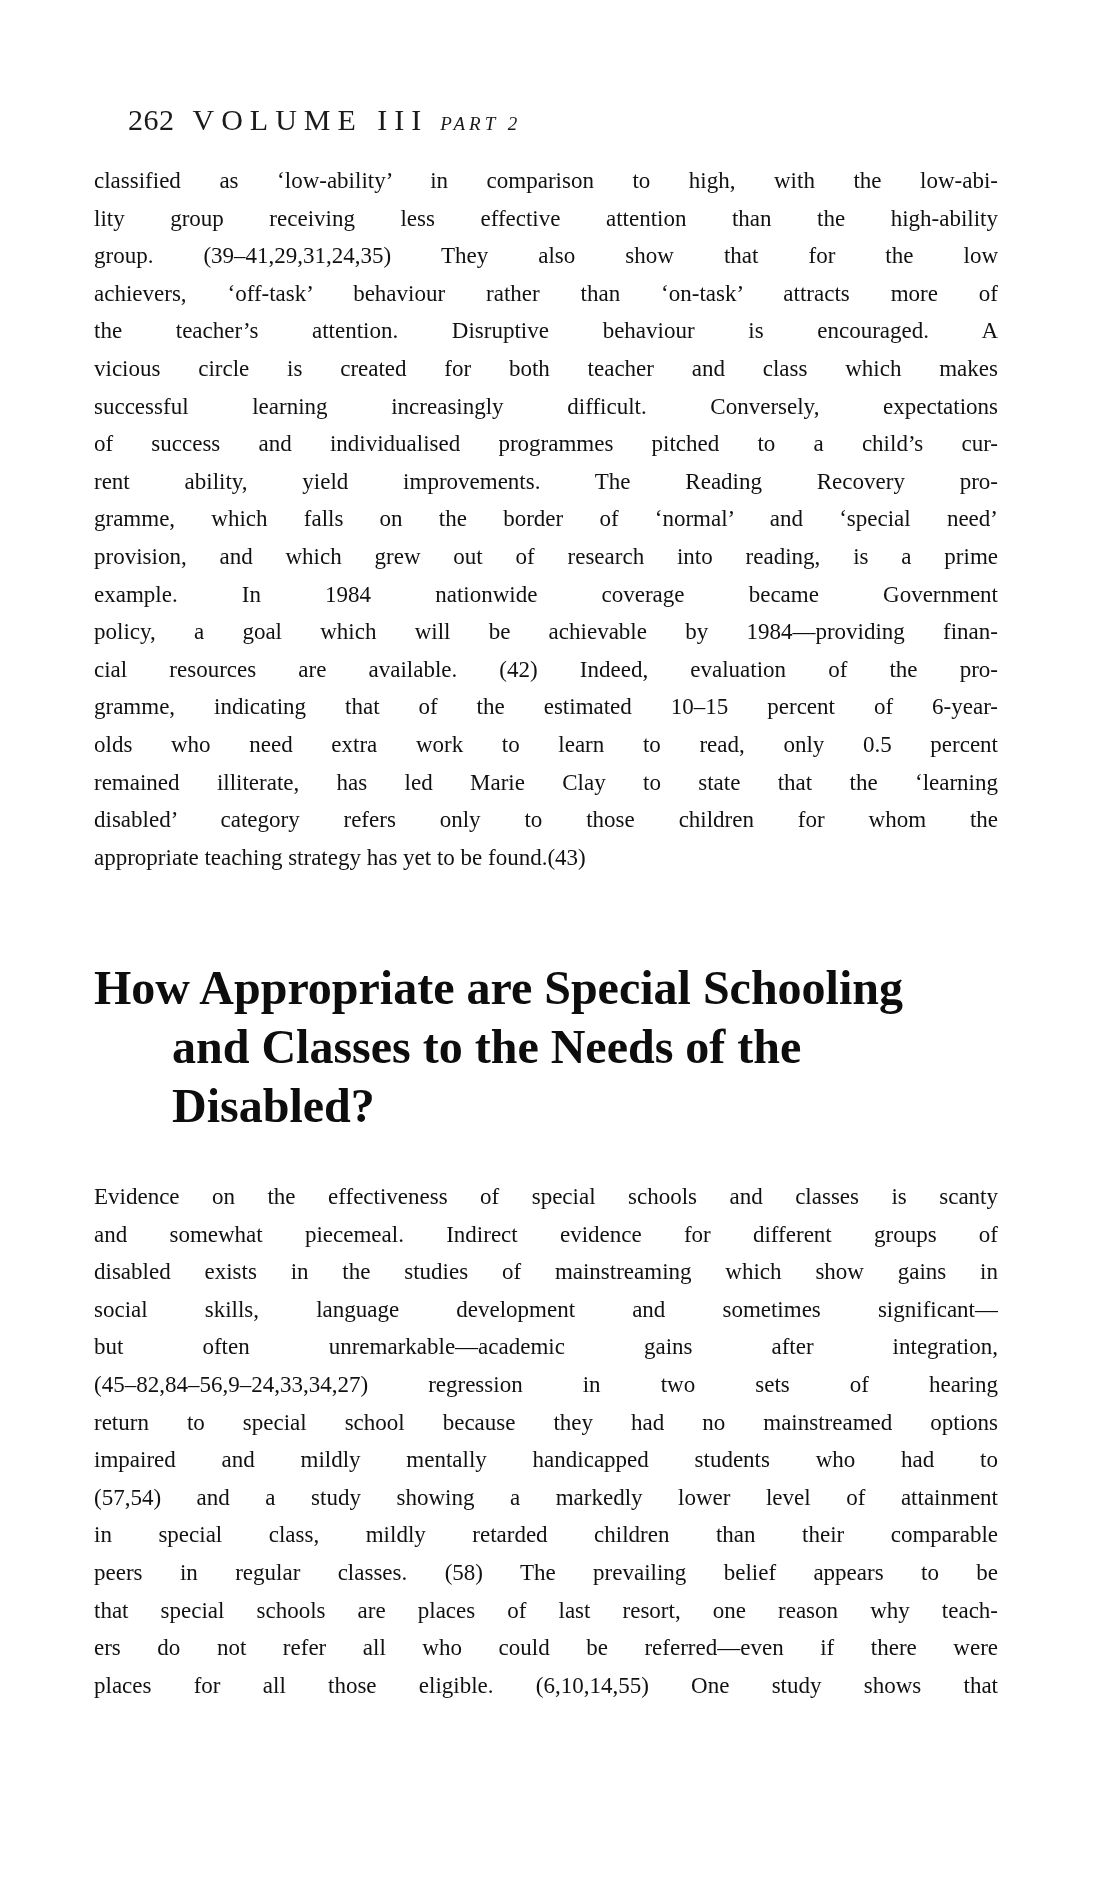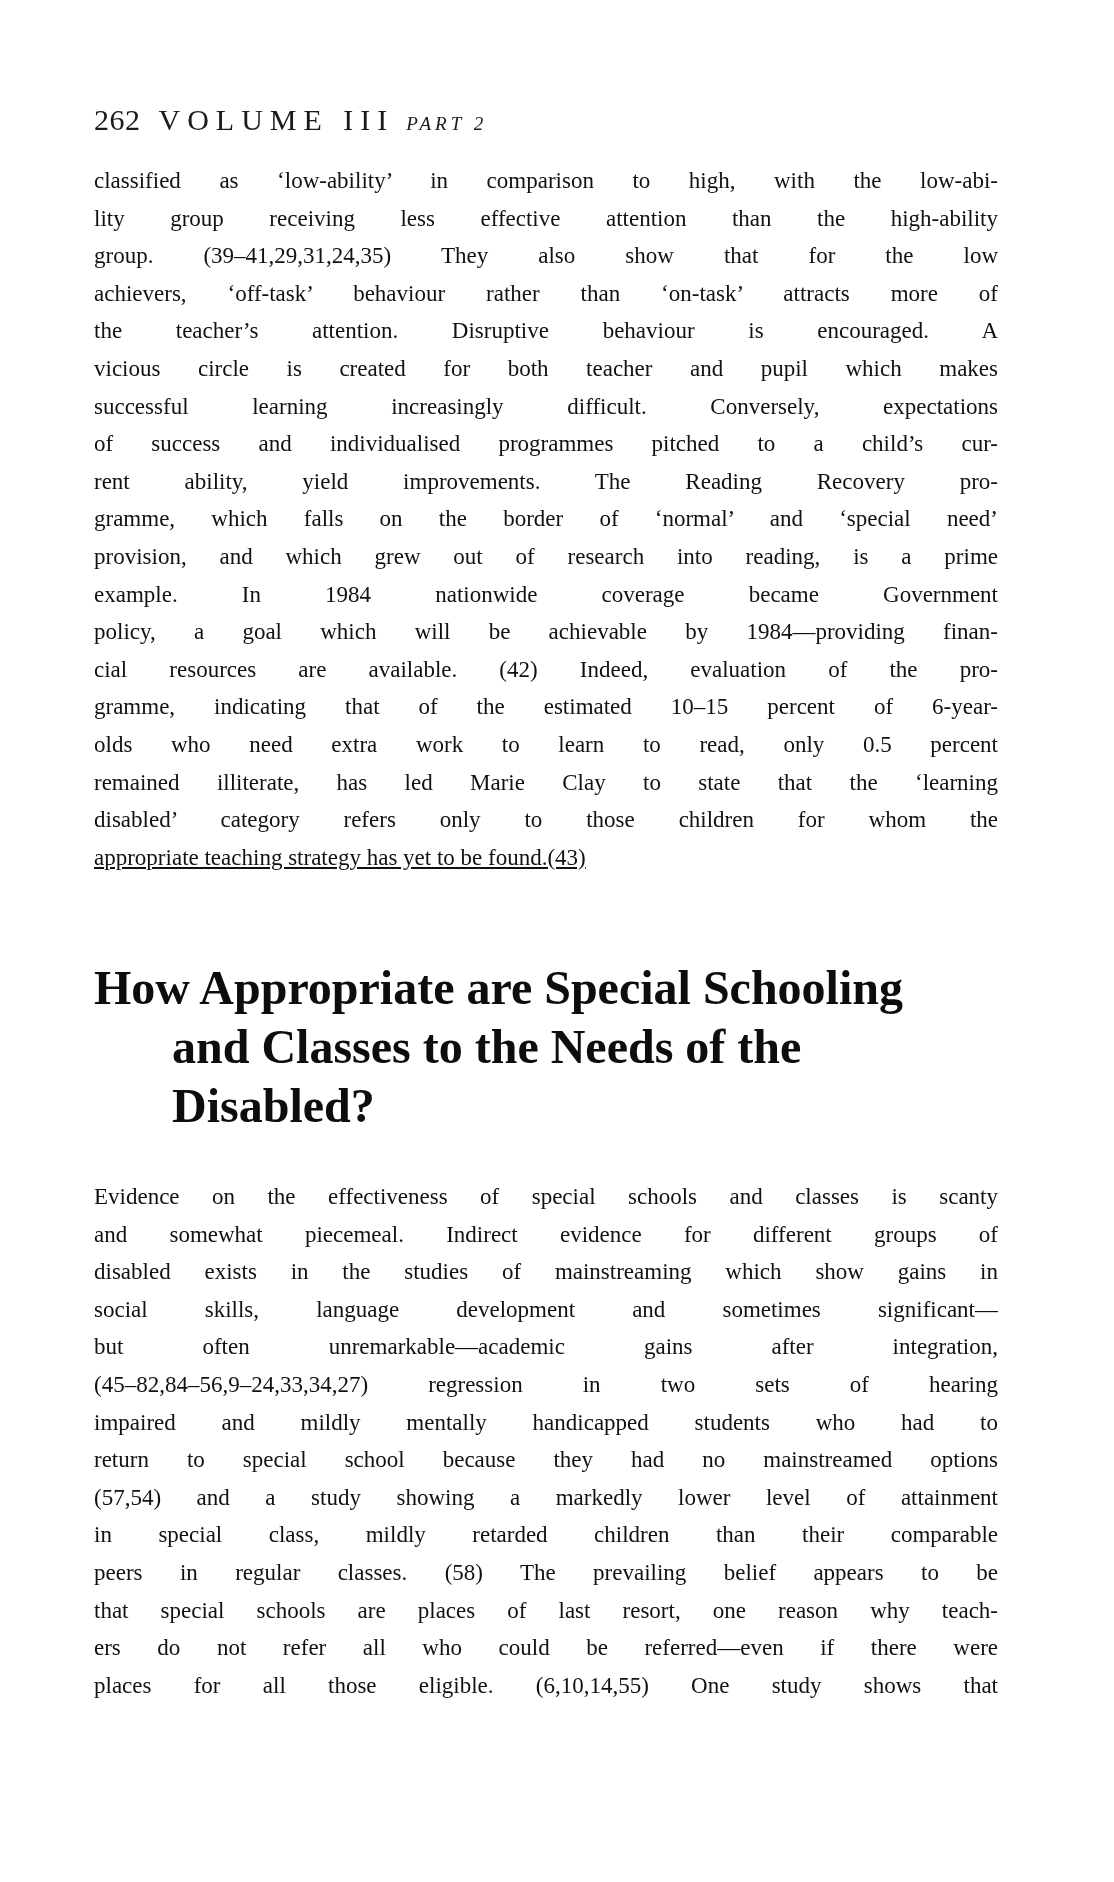--- a/index.html
+++ b/index.html
@@ -25,42 +25,41 @@
     .running-head {
       position: absolute;
       left: 94px;
       top: 100px;
       font-size: 30px;
       line-height: 40px;
       letter-spacing: 0.5px;
       white-space: nowrap;
       color: #1a1a1a;
     }
-    .running-head .page-num { margin-right: 18px; }
+    .running-head .page-num { margin-right: 18px; margin-left: 34px; }
     .running-head .volume { letter-spacing: 7px; margin-right: 12px; }
     .running-head .part { font-size: 19px; letter-spacing: 4px; font-style: italic; }
 
     .text-block {
       position: absolute;
       left: 94px;
       width: 904px;
     }
     .line {
       display: block;
       height: 37.6px;
       line-height: 37.6px;
       font-size: 23px;
       white-space: nowrap;
       text-align: justify;
       text-align-last: justify;
       overflow: hidden;
     }
     .line.last {
       text-align-last: left;
-      text-decoration: underline;
     }
     .para-1 { top: 162px; }
     .para-2 { top: 1178px; }
 
     .section-heading {
       position: absolute;
       left: 94px;
       top: 958px;
       width: 900px;
       font-size: 48px;
@@ -83,21 +82,21 @@
   <div class="running-head">
     <span class="page-num">262</span><span class="volume">VOLUME III</span><span class="part">PART 2</span>
   </div>
 
   <div class="text-block para-1">
     <span class="line">classified as ‘low-ability’ in comparison to high, with the low-abi-</span>
     <span class="line">lity group receiving less effective attention than the high-ability</span>
     <span class="line">group. (39–41,29,31,24,35) They also show that for the low</span>
     <span class="line">achievers, ‘off-task’ behaviour rather than ‘on-task’ attracts more of</span>
     <span class="line">the teacher’s attention. Disruptive behaviour is encouraged. A</span>
-    <span class="line">vicious circle is created for both teacher and pupil which makes</span>
+    <span class="line">vicious circle is created for both teacher and class which makes</span>
     <span class="line">successful learning increasingly difficult. Conversely, expectations</span>
     <span class="line">of success and individualised programmes pitched to a child’s cur-</span>
     <span class="line">rent ability, yield improvements. The Reading Recovery pro-</span>
     <span class="line">gramme, which falls on the border of ‘normal’ and ‘special need’</span>
     <span class="line">provision, and which grew out of research into reading, is a prime</span>
     <span class="line">example. In 1984 nationwide coverage became Government</span>
     <span class="line">policy, a goal which will be achievable by 1984—providing finan-</span>
     <span class="line">cial resources are available. (42) Indeed, evaluation of the pro-</span>
     <span class="line">gramme, indicating that of the estimated 10–15 percent of 6-year-</span>
     <span class="line">olds who need extra work to learn to read, only 0.5 percent</span>
@@ -112,22 +111,22 @@
     <span class="h-line indent">Disabled?</span>
   </h2>
 
   <div class="text-block para-2">
     <span class="line">Evidence on the effectiveness of special schools and classes is scanty</span>
     <span class="line">and somewhat piecemeal. Indirect evidence for different groups of</span>
     <span class="line">disabled exists in the studies of mainstreaming which show gains in</span>
     <span class="line">social skills, language development and sometimes significant—</span>
     <span class="line">but often unremarkable—academic gains after integration,</span>
     <span class="line">(45–82,84–56,9–24,33,34,27) regression in two sets of hearing</span>
+    <span class="line">return to special school because they had no mainstreamed options</span>
     <span class="line">impaired and mildly mentally handicapped students who had to</span>
-    <span class="line">return to special school because they had no mainstreamed options</span>
     <span class="line">(57,54) and a study showing a markedly lower level of attainment</span>
     <span class="line">in special class, mildly retarded children than their comparable</span>
     <span class="line">peers in regular classes. (58) The prevailing belief appears to be</span>
     <span class="line">that special schools are places of last resort, one reason why teach-</span>
     <span class="line">ers do not refer all who could be referred—even if there were</span>
     <span class="line">places for all those eligible. (6,10,14,55) One study shows that</span>
   </div>
 
 </div>
 

